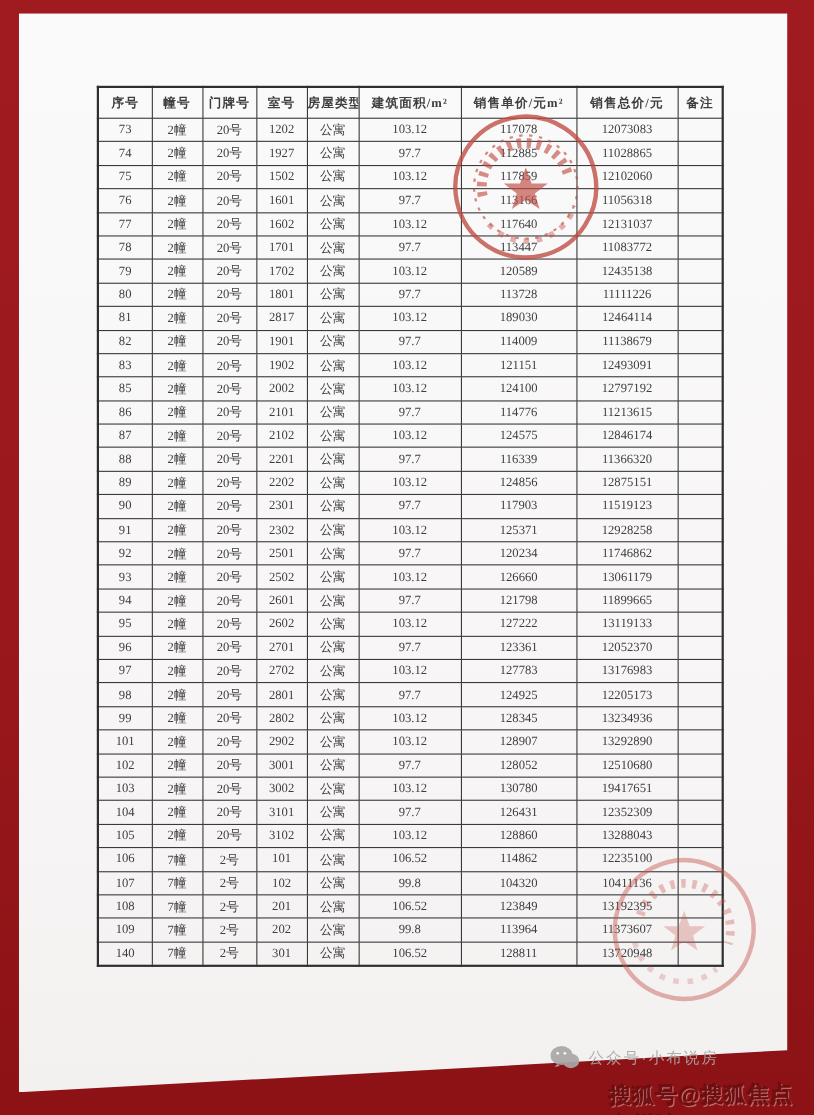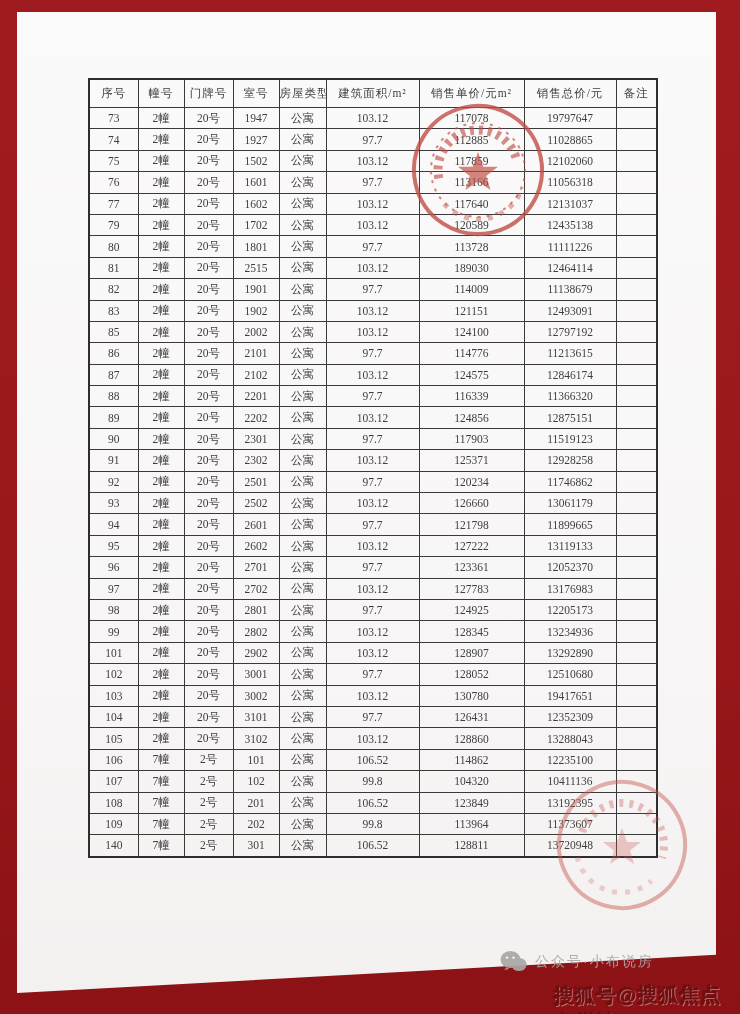--- a/index.html
+++ b/index.html
@@ -16,21 +16,21 @@
   }
   table.price{
     position:absolute;left:71px;top:66px;width:568px;
     border-collapse:collapse;table-layout:fixed;
     color:#3e3e3e;
   }
   table.price th,table.price td{
     border:1px solid #3a3a3a;text-align:center;vertical-align:middle;
     padding:0;overflow:hidden;white-space:nowrap;
   }
-  table.price th{height:27px;font-weight:normal;font-size:11.5px;letter-spacing:1px;}
+  table.price th{height:27px;font-weight:bold;font-size:11.5px;letter-spacing:1px;}
   table.price td{height:20.4px;font-size:11.5px;}
   table.price{border:2px solid #2e2e2e;}
   .seal{position:absolute;pointer-events:none;}
   .seal-top{left:391px;top:88px;opacity:.78;}
   .seal-bottom{left:530px;top:758px;opacity:.5;}
   .wm-wechat{
     position:absolute;left:500px;top:950px;display:flex;align-items:center;
     color:#aaa7a7;font-family:"Liberation Sans","DejaVu Sans",sans-serif;
     font-size:14px;letter-spacing:2px;opacity:.92;
   }
@@ -71,25 +71,25 @@
           <th>销售单价/元m²</th>
           <th>销售总价/元</th>
           <th>备注</th>
         </tr>
       </thead>
     <tbody id="table-body">
         <tr>
           <td>73</td>
           <td>2幢</td>
           <td>20号</td>
-          <td>1947</td>
+          <td>1202</td>
           <td>公寓</td>
           <td>103.12</td>
           <td>117078</td>
-          <td>19797647</td>
+          <td>12073083</td>
           <td></td>
         </tr>
         <tr>
           <td>74</td>
           <td>2幢</td>
           <td>20号</td>
           <td>1927</td>
           <td>公寓</td>
           <td>97.7</td>
           <td>112885</td>
@@ -123,20 +123,31 @@
           <td>2幢</td>
           <td>20号</td>
           <td>1602</td>
           <td>公寓</td>
           <td>103.12</td>
           <td>117640</td>
           <td>12131037</td>
           <td></td>
         </tr>
         <tr>
+          <td>78</td>
+          <td>2幢</td>
+          <td>20号</td>
+          <td>1701</td>
+          <td>公寓</td>
+          <td>97.7</td>
+          <td>113447</td>
+          <td>11083772</td>
+          <td></td>
+        </tr>
+        <tr>
           <td>79</td>
           <td>2幢</td>
           <td>20号</td>
           <td>1702</td>
           <td>公寓</td>
           <td>103.12</td>
           <td>120589</td>
           <td>12435138</td>
           <td></td>
         </tr>
@@ -148,21 +159,21 @@
           <td>公寓</td>
           <td>97.7</td>
           <td>113728</td>
           <td>11111226</td>
           <td></td>
         </tr>
         <tr>
           <td>81</td>
           <td>2幢</td>
           <td>20号</td>
-          <td>2515</td>
+          <td>2817</td>
           <td>公寓</td>
           <td>103.12</td>
           <td>189030</td>
           <td>12464114</td>
           <td></td>
         </tr>
         <tr>
           <td>82</td>
           <td>2幢</td>
           <td>20号</td>

